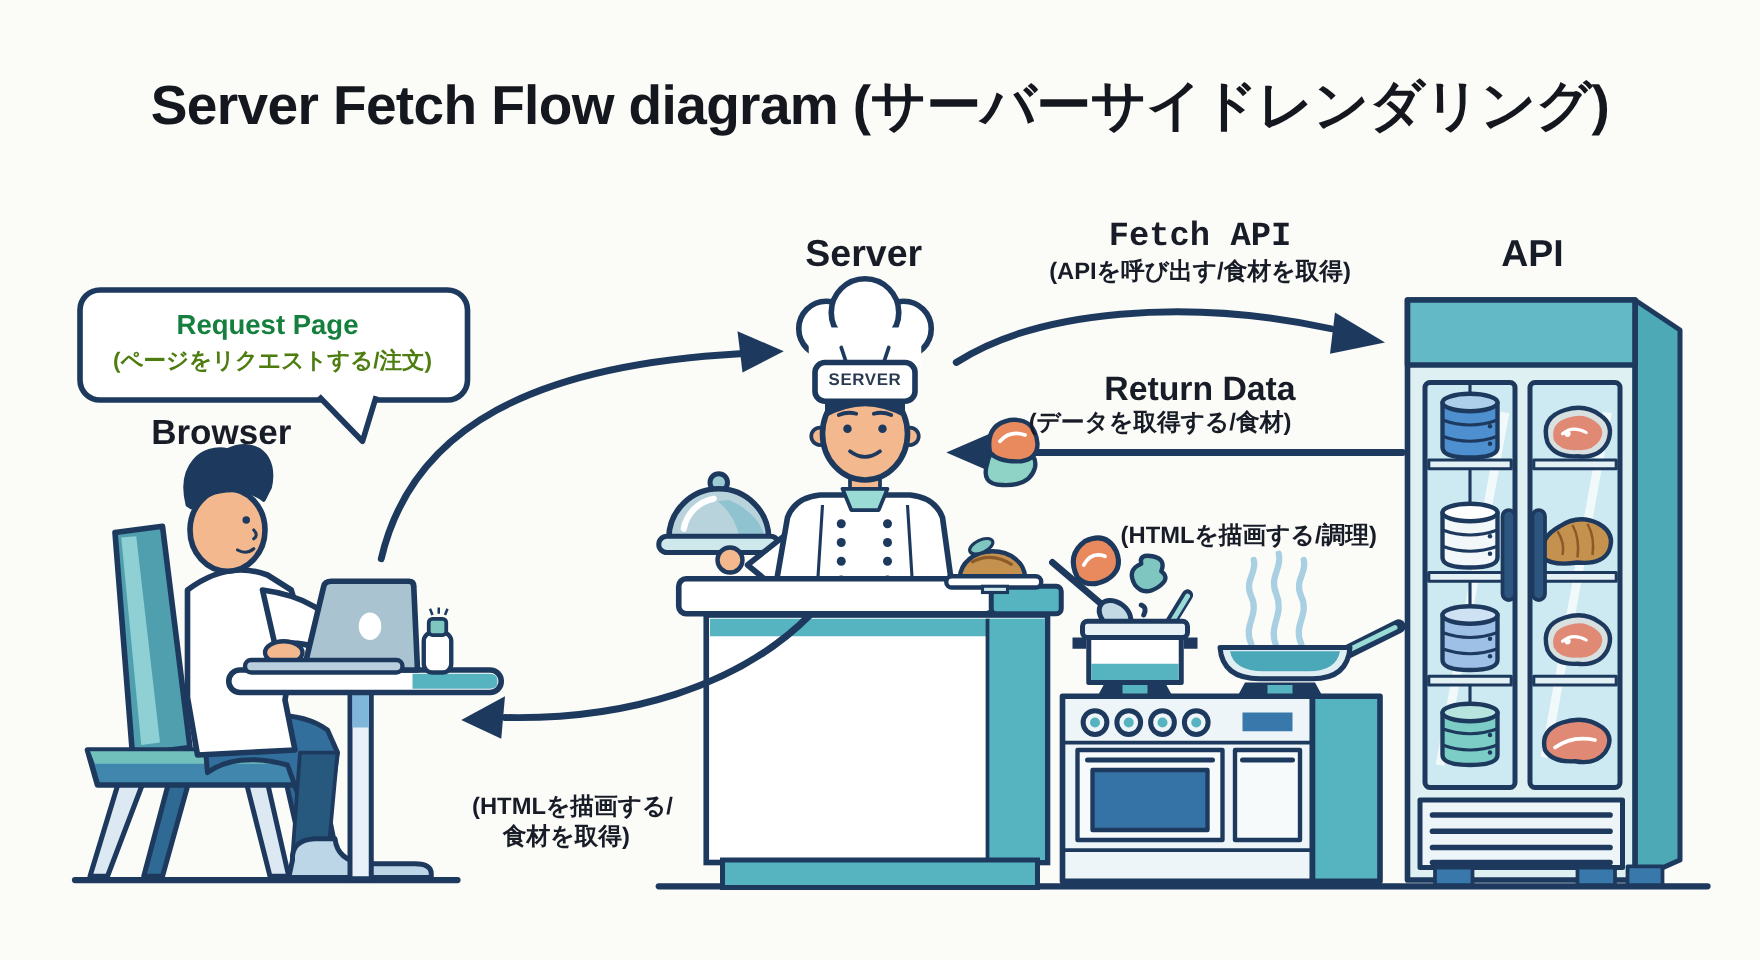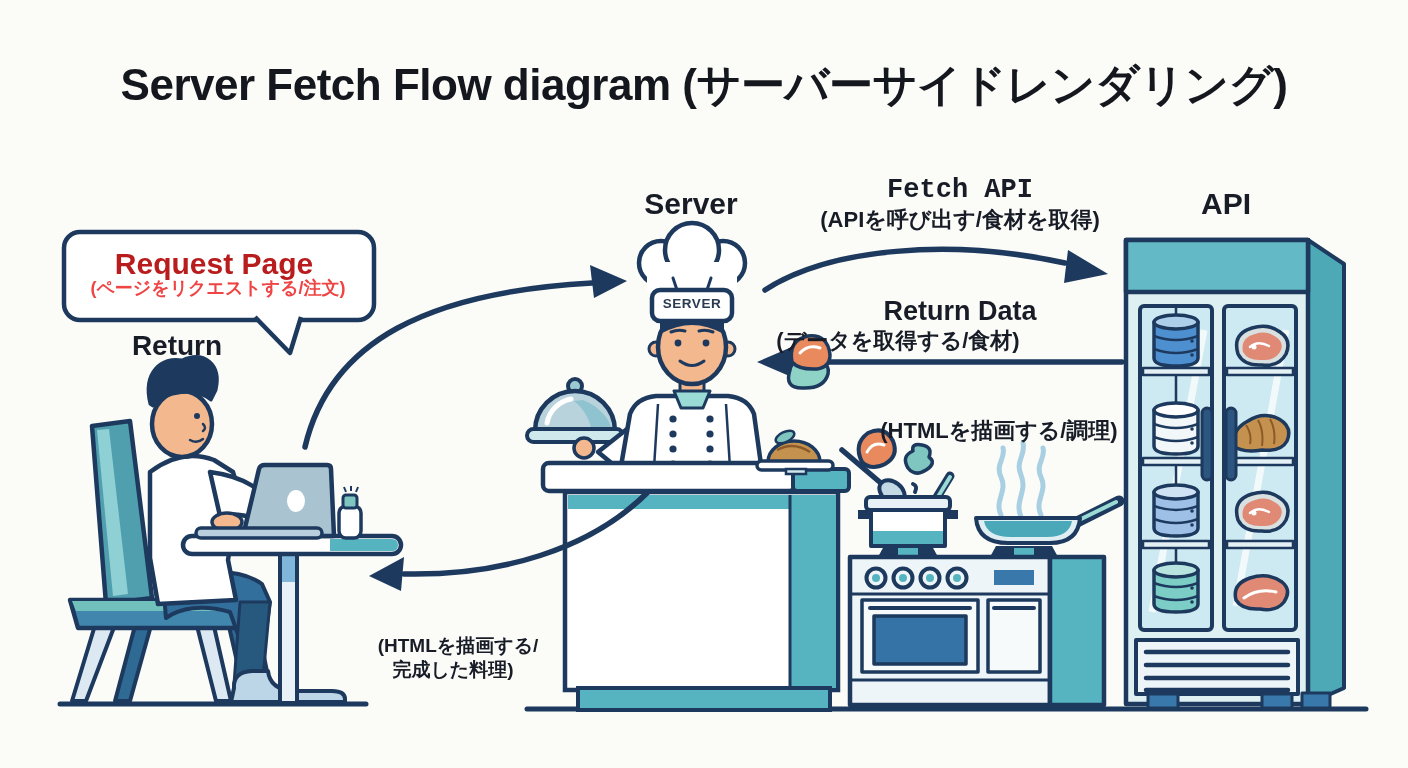--- a/index.html
+++ b/index.html
@@ -7,23 +7,23 @@
     position:relative;width:1408px;height:768px;overflow:hidden;
     background:#fbfbf8;
     font-family:"Liberation Sans","DejaVu Sans",sans-serif;
   }
   #stage svg{position:absolute;left:0;top:0;}
   .txt{position:absolute;transform:translateX(-50%);white-space:nowrap;
        font-weight:bold;color:#171c26;text-align:center;line-height:1.05;}
   .title{font-size:44px;color:#14171d;letter-spacing:-.5px;}
   .node{font-size:30px;}
   .arrowlbl{font-size:27px;}
-  .sublbl{font-size:22px;}
-  .bub1{font-size:30px;color:#b91c1c;}
-  .bub2{font-size:18px;color:#ef4444;}
+  .sublbl{font-size:19px;}
+  .bub1{font-size:22px;color:#15803d;}
+  .bub2{font-size:18px;color:#4d7c0f;}
   .browser{font-size:28px;}
   .recvsub{font-size:19px;}
   .hat{font-size:13.5px;color:#2b3b52;letter-spacing:.5px;}
 </style>
 </head>
 <body>
 
 <div id="stage">
 
 <svg width="1408" height="768" viewBox="0 0 1408 768">
@@ -341,29 +341,29 @@
   <g>
     <path d="M648,492 C590,550 500,576 404,574" fill="none" stroke="#1d3a5e" stroke-width="5.5" stroke-linecap="round"></path>
     <polygon points="369,576 404,557 401,591" fill="#1d3a5e"></polygon>
   </g>
 </svg>
 
   <div class="txt title" style="left:704px;top:62px;">Server Fetch Flow diagram (サーバーサイドレンダリング)</div>
 
   <div class="txt bub1" style="left:214px;top:248px;">Request Page</div>
   <div class="txt bub2" style="left:218px;top:279px;">(ページをリクエストする/注文)</div>
-  <div class="txt browser" style="left:177px;top:331px;">Return</div>
+  <div class="txt browser" style="left:177px;top:331px;">Browser</div>
 
   <div class="txt node" style="left:691px;top:188px;">Server</div>
   <div class="txt hat" style="left:692px;top:297px;">SERVER</div>
   <div class="txt node" style="left:1226px;top:188px;">API</div>
 
   <div class="txt arrowlbl" style="left:960px;top:176px;font-family:Liberation Mono, monospace;">Fetch API</div>
   <div class="txt sublbl" style="left:960px;top:208px;">(APIを呼び出す/食材を取得)</div>
 
   <div class="txt arrowlbl" style="left:960px;top:297px;text-align:right;">Return Data</div>
-  <div class="txt sublbl" style="left:898px;top:329px;">(データを取得する/食材)</div>
+  <div class="txt sublbl" style="left:928px;top:329px;">(データを取得する/食材)</div>
 
   <div class="txt sublbl" style="left:999px;top:419px;">(HTMLを描画する/調理)</div>
 
   <div class="txt recvsub" style="left:458px;top:636px;">(HTMLを描画する/</div>
-  <div class="txt recvsub" style="left:453px;top:660px;">完成した料理)</div>
+  <div class="txt recvsub" style="left:453px;top:660px;">食材を取得)</div>
 </div>
 
 </body></html>

